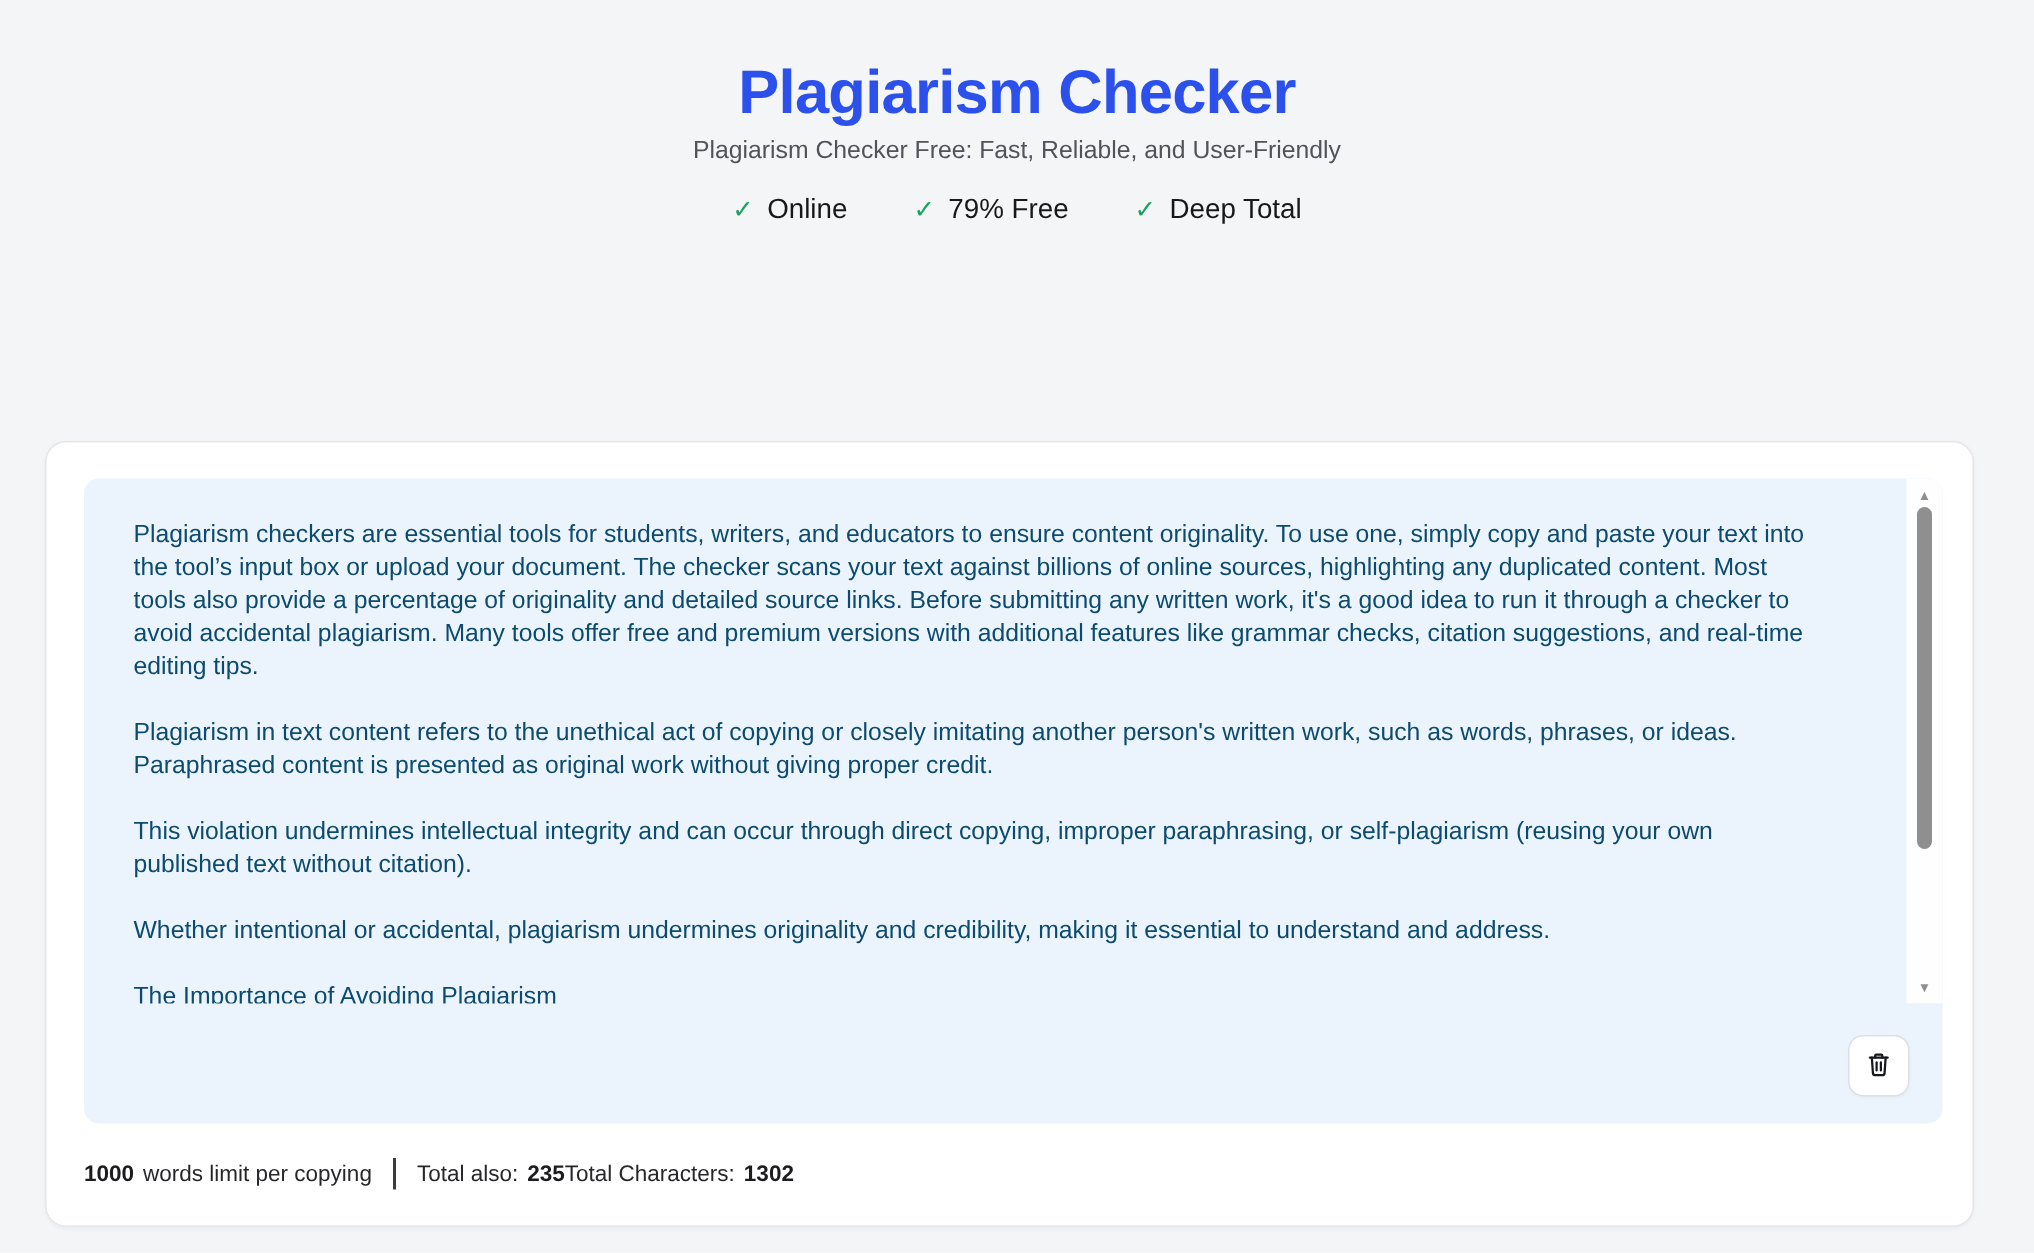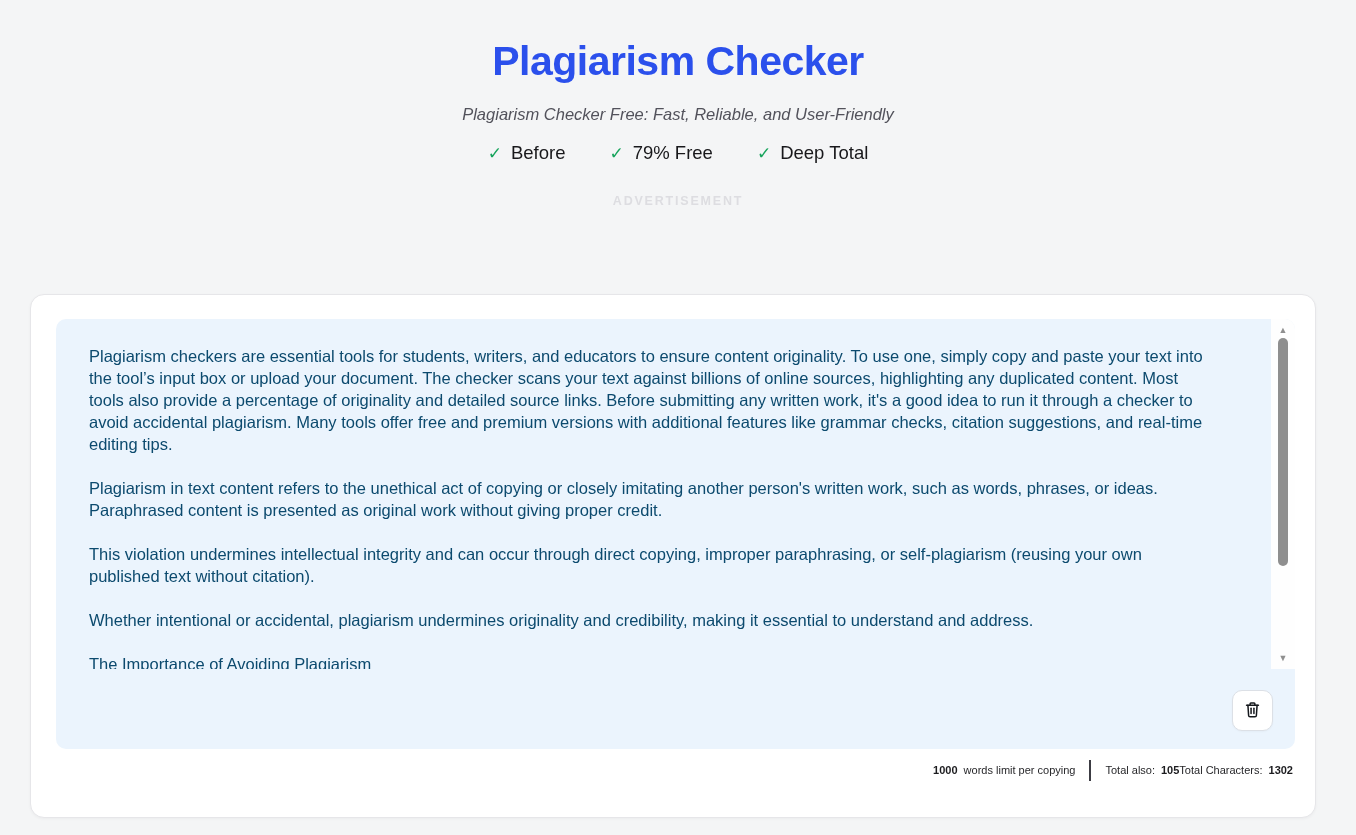--- a/index.html
+++ b/index.html
@@ -15,25 +15,24 @@
   
   .header { text-align: center; padding-top: 36px; }
   .title {
     font-size: 41px;
     font-weight: 800;
     letter-spacing: -0.5px;
     color: #2b50ec;
     line-height: 50px;
   }
   .subtitle {
-    margin-top: 17px;
+    margin-top: 3px;
     font-size: 16.5px;
     color: #52525b;
     line-height: 22px;
-    font-style: italic;
   }
   .features {
     margin-top: 17px;
     display: flex;
     justify-content: center;
     gap: 44px;
   }
   .feature {
     display: flex;
     align-items: center;
@@ -138,28 +137,28 @@
     align-items: center;
     justify-content: center;
     cursor: pointer;
     box-shadow: 0 1px 2px rgba(0,0,0,0.03);
   }
 
   
   .stats {
     position: absolute;
     left: 0;
-    bottom: 12px;
+    bottom: 0;
     width: 100%;
     height: 70px;
     display: flex;
     align-items: center;
-    justify-content: flex-end;
+    justify-content: flex-start;
     padding: 0 22px 0 25px;
-    font-size: 11px;
+    font-size: 15px;
     color: #27272a;
   }
   .stat-group { display: flex; align-items: center; gap: 6px; }
   .stat-bold { font-weight: 700; color: #1c1c1f; }
   .stat-divider {
     display: inline-block;
     width: 2px;
     height: 21px;
     background: #3c3c43;
     margin: 0 8px;
@@ -170,33 +169,32 @@
 
 <div class="page">
 
   <div class="header">
     <h1 class="title">Plagiarism Checker</h1>
     <div class="subtitle">Plagiarism Checker Free: Fast, Reliable, and User-Friendly</div>
 
     <div class="features">
       <div class="feature">
         <span class="check">✓</span>
-        <span>Before</span>
+        <span>Online</span>
       </div>
       <div class="feature">
         <span class="check">✓</span>
         <span>79% Free</span>
       </div>
       <div class="feature">
         <span class="check">✓</span>
         <span>Deep Total</span>
       </div>
     </div>
 
-    <div class="advertisement">ADVERTISEMENT</div>
   </div>
 
   <div class="card">
 
     <div class="panel">
       <div class="scroll-area">
         <div class="editor-text">Plagiarism checkers are essential tools for students, writers, and educators to ensure content originality. To use one, simply copy and paste your text into the tool’s input box or upload your document. The checker scans your text against billions of online sources, highlighting any duplicated content. Most tools also provide a percentage of originality and detailed source links. Before submitting any written work, it's a good idea to run it through a checker to avoid accidental plagiarism. Many tools offer free and premium versions with additional features like grammar checks, citation suggestions, and real-time editing tips.
 
 Plagiarism in text content refers to the unethical act of copying or closely imitating another person's written work, such as words, phrases, or ideas. Paraphrased content is presented as original work without giving proper credit.
 
@@ -226,21 +224,21 @@
         </span>
       </button>
     </div>
 
     <div class="stats">
       <div class="stat-group">
         <span class="stat-bold">1000</span>
         <span>words limit per copying</span>
         <span class="stat-divider"></span>
         <span>Total also:</span>
-        <span class="stat-bold">105</span>
+        <span class="stat-bold">235</span>
       </div>
       <div class="stat-group">
         <span>Total Characters:</span>
         <span class="stat-bold">1302</span>
       </div>
     </div>
 
   </div>
 </div>
 

